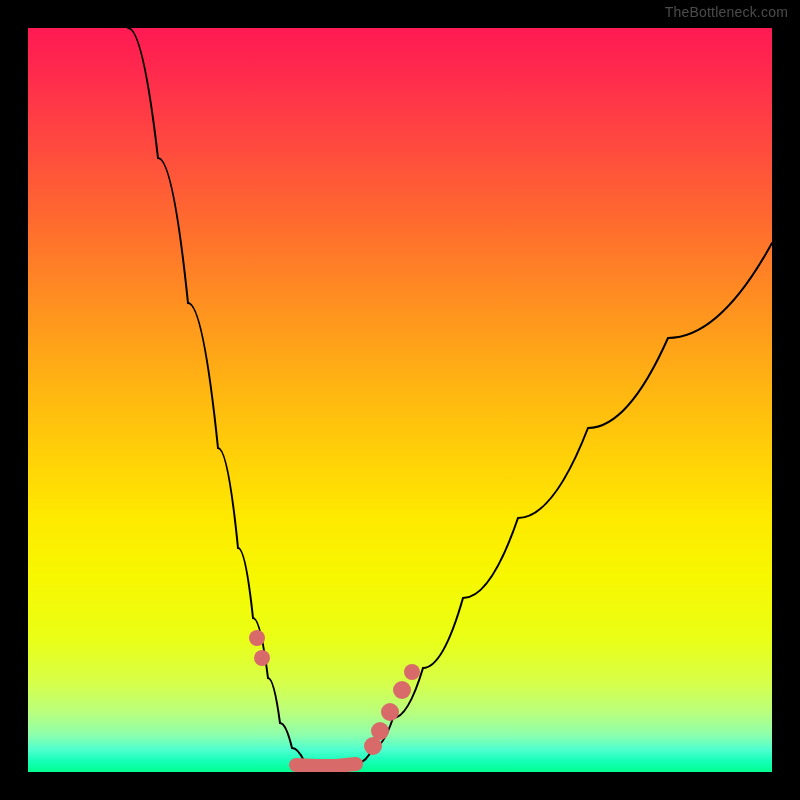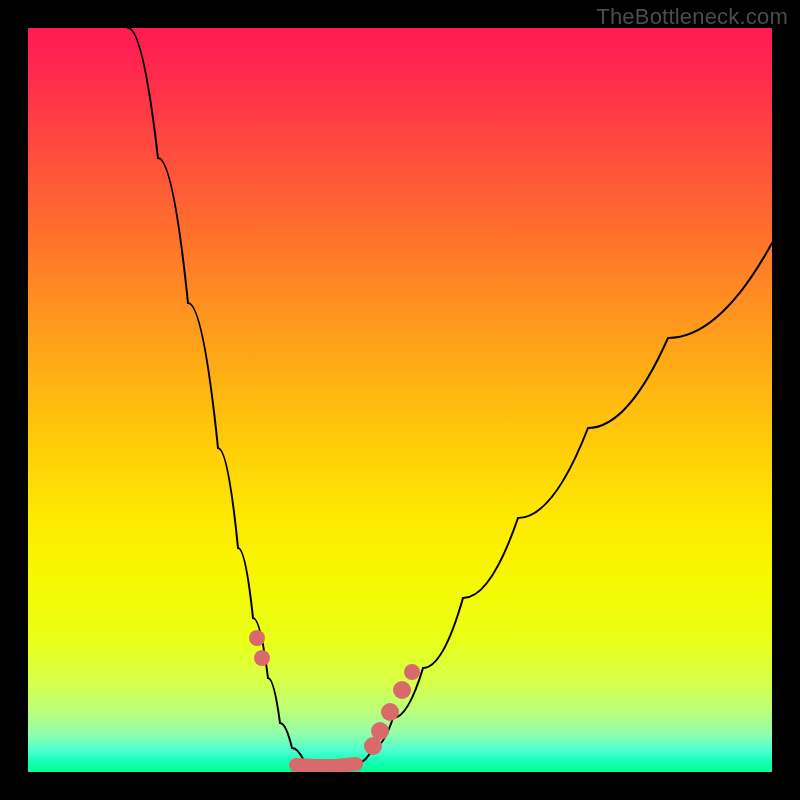--- a/index.html
+++ b/index.html
@@ -14,21 +14,21 @@
   .frame {
     position: relative;
     width: 800px;
     height: 800px;
     background: #000;
   }
   .watermark {
     position: absolute;
     top: 4px;
     right: 12px;
-    font-size: 22px;
+    font-size: 14px;
     color: #4c4c4c;
     font-weight: 500;
     letter-spacing: 0.2px;
     z-index: 50;
   }
   .plot {
     position: absolute;
     left: 28px;
     top: 28px;
     width: 744px;

